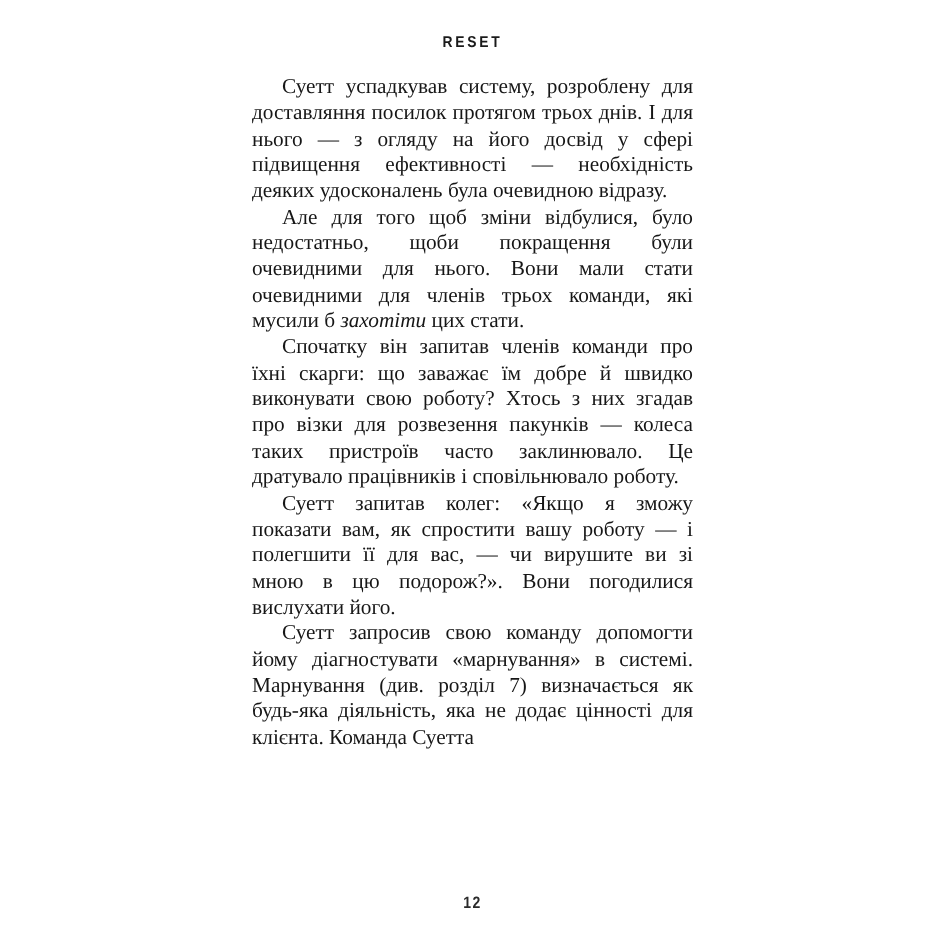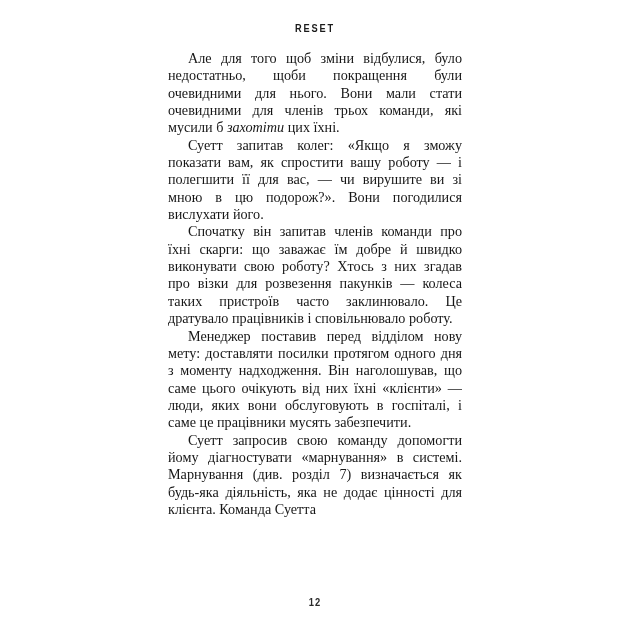--- a/index.html
+++ b/index.html
@@ -87,29 +87,29 @@
 </style>
 </head>
 <body>
 
 <div class="page">
 
   <div class="running-head">RESET</div>
 
   <div class="text-column">
 
+    <p class="para">Суетт успадкував систему, розроблену для доставляння посилок протягом трьох днів. І для нього — з огляду на його досвід у сфері підвищення ефективності — необхідність деяких удосконалень була очевидною відразу.</p>
 
-    <p class="para"><span>Але для того щоб зміни відбулися, було недостатньо, щоби покращення були очевидними для нього. Вони мали стати очевидними для членів трьох команди, які мусили б </span><em>захотіти</em><span> цих їхні.</span></p>
+    <p class="para"><span>Але для того щоб зміни відбулися, було недостатньо, щоби покращення були очевидними для нього. Вони мали стати очевидними для членів трьох команди, які мусили б </span><em>захотіти</em><span> цих стати.</span></p>
+
+    <p class="para">Спочатку він запитав членів команди про їхні скарги: що заважає їм добре й швидко виконувати свою роботу? Хтось з них згадав про візки для розвезення пакунків — колеса таких пристроїв часто заклинювало. Це дратувало працівників і сповільнювало роботу.</p>
 
     <p class="para">Суетт запитав колег: «Якщо я зможу показати вам, як спростити вашу роботу — і полегшити її для вас, — чи вирушите ви зі мною в цю подорож?». Вони погодилися вислухати його.</p>
 
-    <p class="para">Спочатку він запитав членів команди про їхні скарги: що заважає їм добре й швидко виконувати свою роботу? Хтось з них згадав про візки для розвезення пакунків — колеса таких пристроїв часто заклинювало. Це дратувало працівників і сповільнювало роботу.</p>
 
-
-    <p class="para">Менеджер поставив перед відділом нову мету: доставляти посилки протягом одного дня з моменту надходження. Він наголошував, що саме цього очікують від них їхні «клієнти» — люди, яких вони обслуговують в госпіталі, і саме це працівники мусять забезпечити.</p>
 
     <p class="para">Суетт запросив свою команду допомогти йому діагностувати «марнування» в системі. Марнування (див. розділ 7) визначається як будь-яка діяльність, яка не додає цінності для клієнта. Команда Суетта</p>
 
   </div>
 
   <div class="folio">12</div>
 
 </div>
 
 </body></html>

